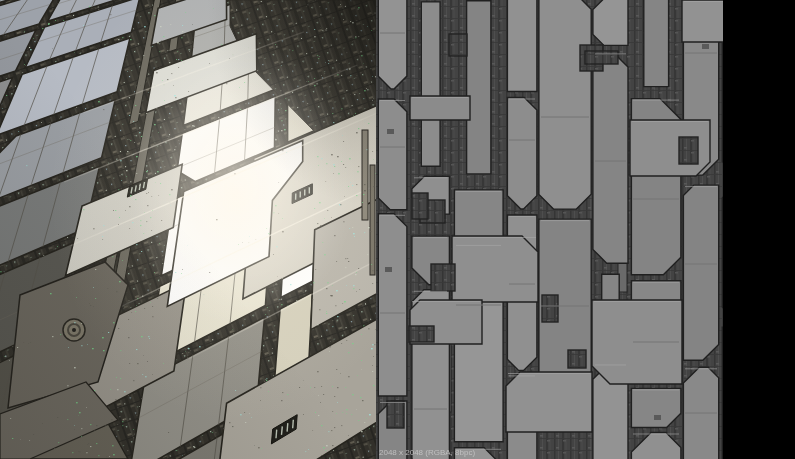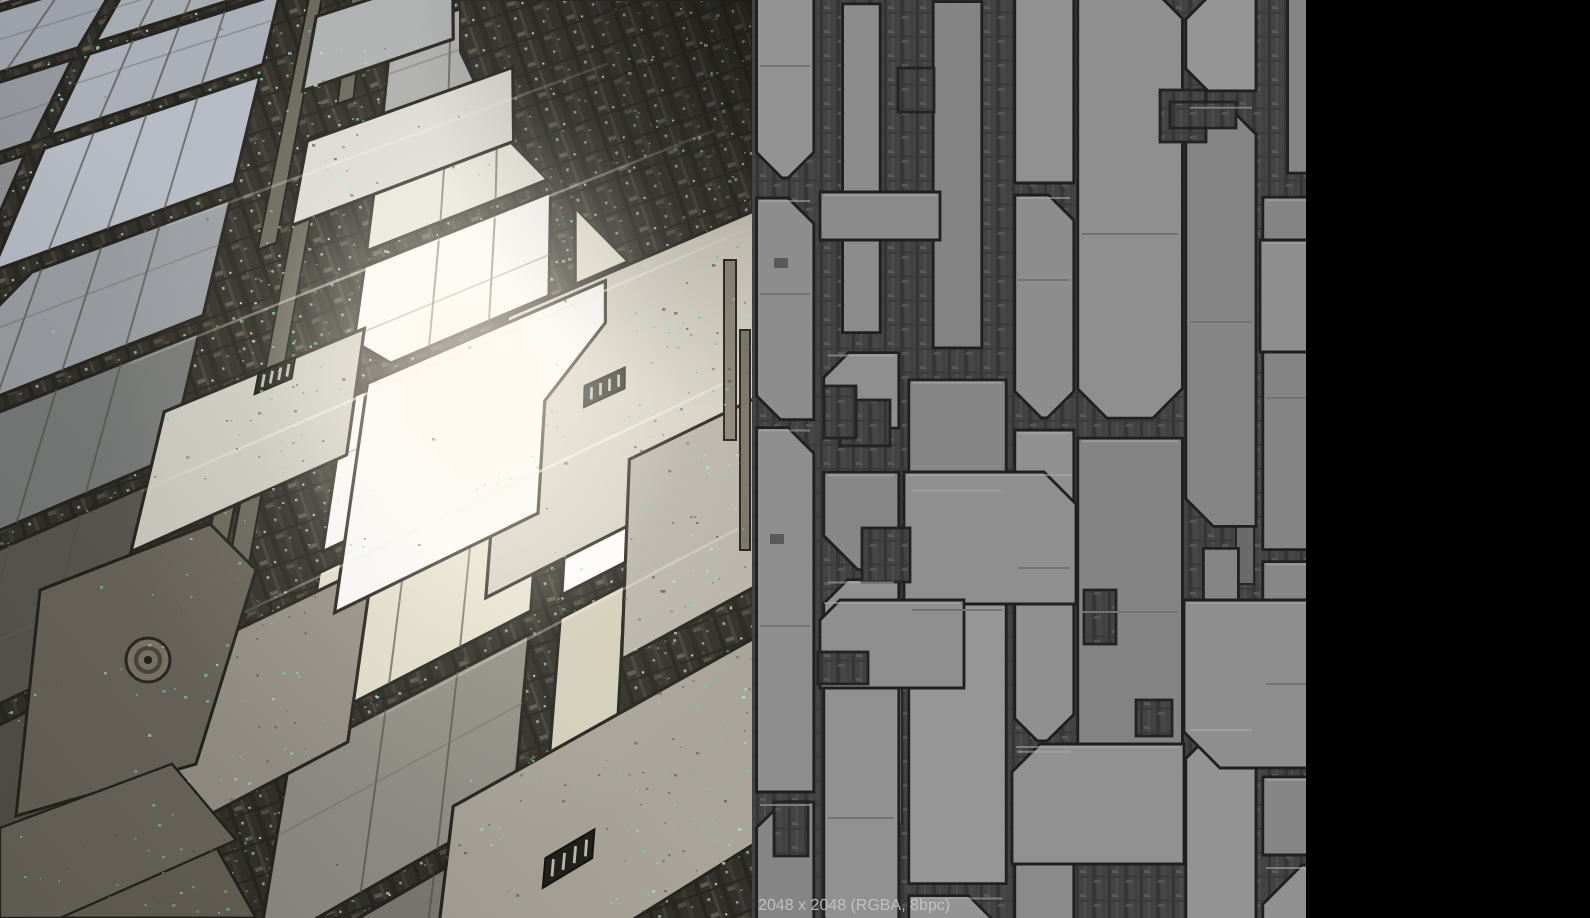--- a/index.html
+++ b/index.html
@@ -1,15 +1,15 @@
 <!DOCTYPE html>
 <html><head><meta charset="utf-8">
 <style>
 html,body{margin:0;padding:0;background:#000;}
-#stage{position:relative;width:653px;height:459px;overflow:hidden;font-family:"Liberation Sans",sans-serif;background:#fef9c3;}
+#stage{position:relative;width:723px;height:459px;overflow:hidden;font-family:"Liberation Sans",sans-serif;background:#fef9c3;}
 </style></head>
 <body>
 
 <div id="stage">
 
 <svg width="376" height="459" style="position:absolute;left:0;top:0" xmlns="http://www.w3.org/2000/svg">
 
 <defs>
 <pattern id="lcirc" width="26" height="16" patternUnits="userSpaceOnUse" patternTransform="rotate(-19)">
  <rect width="26" height="16" fill="#32302a"></rect>

